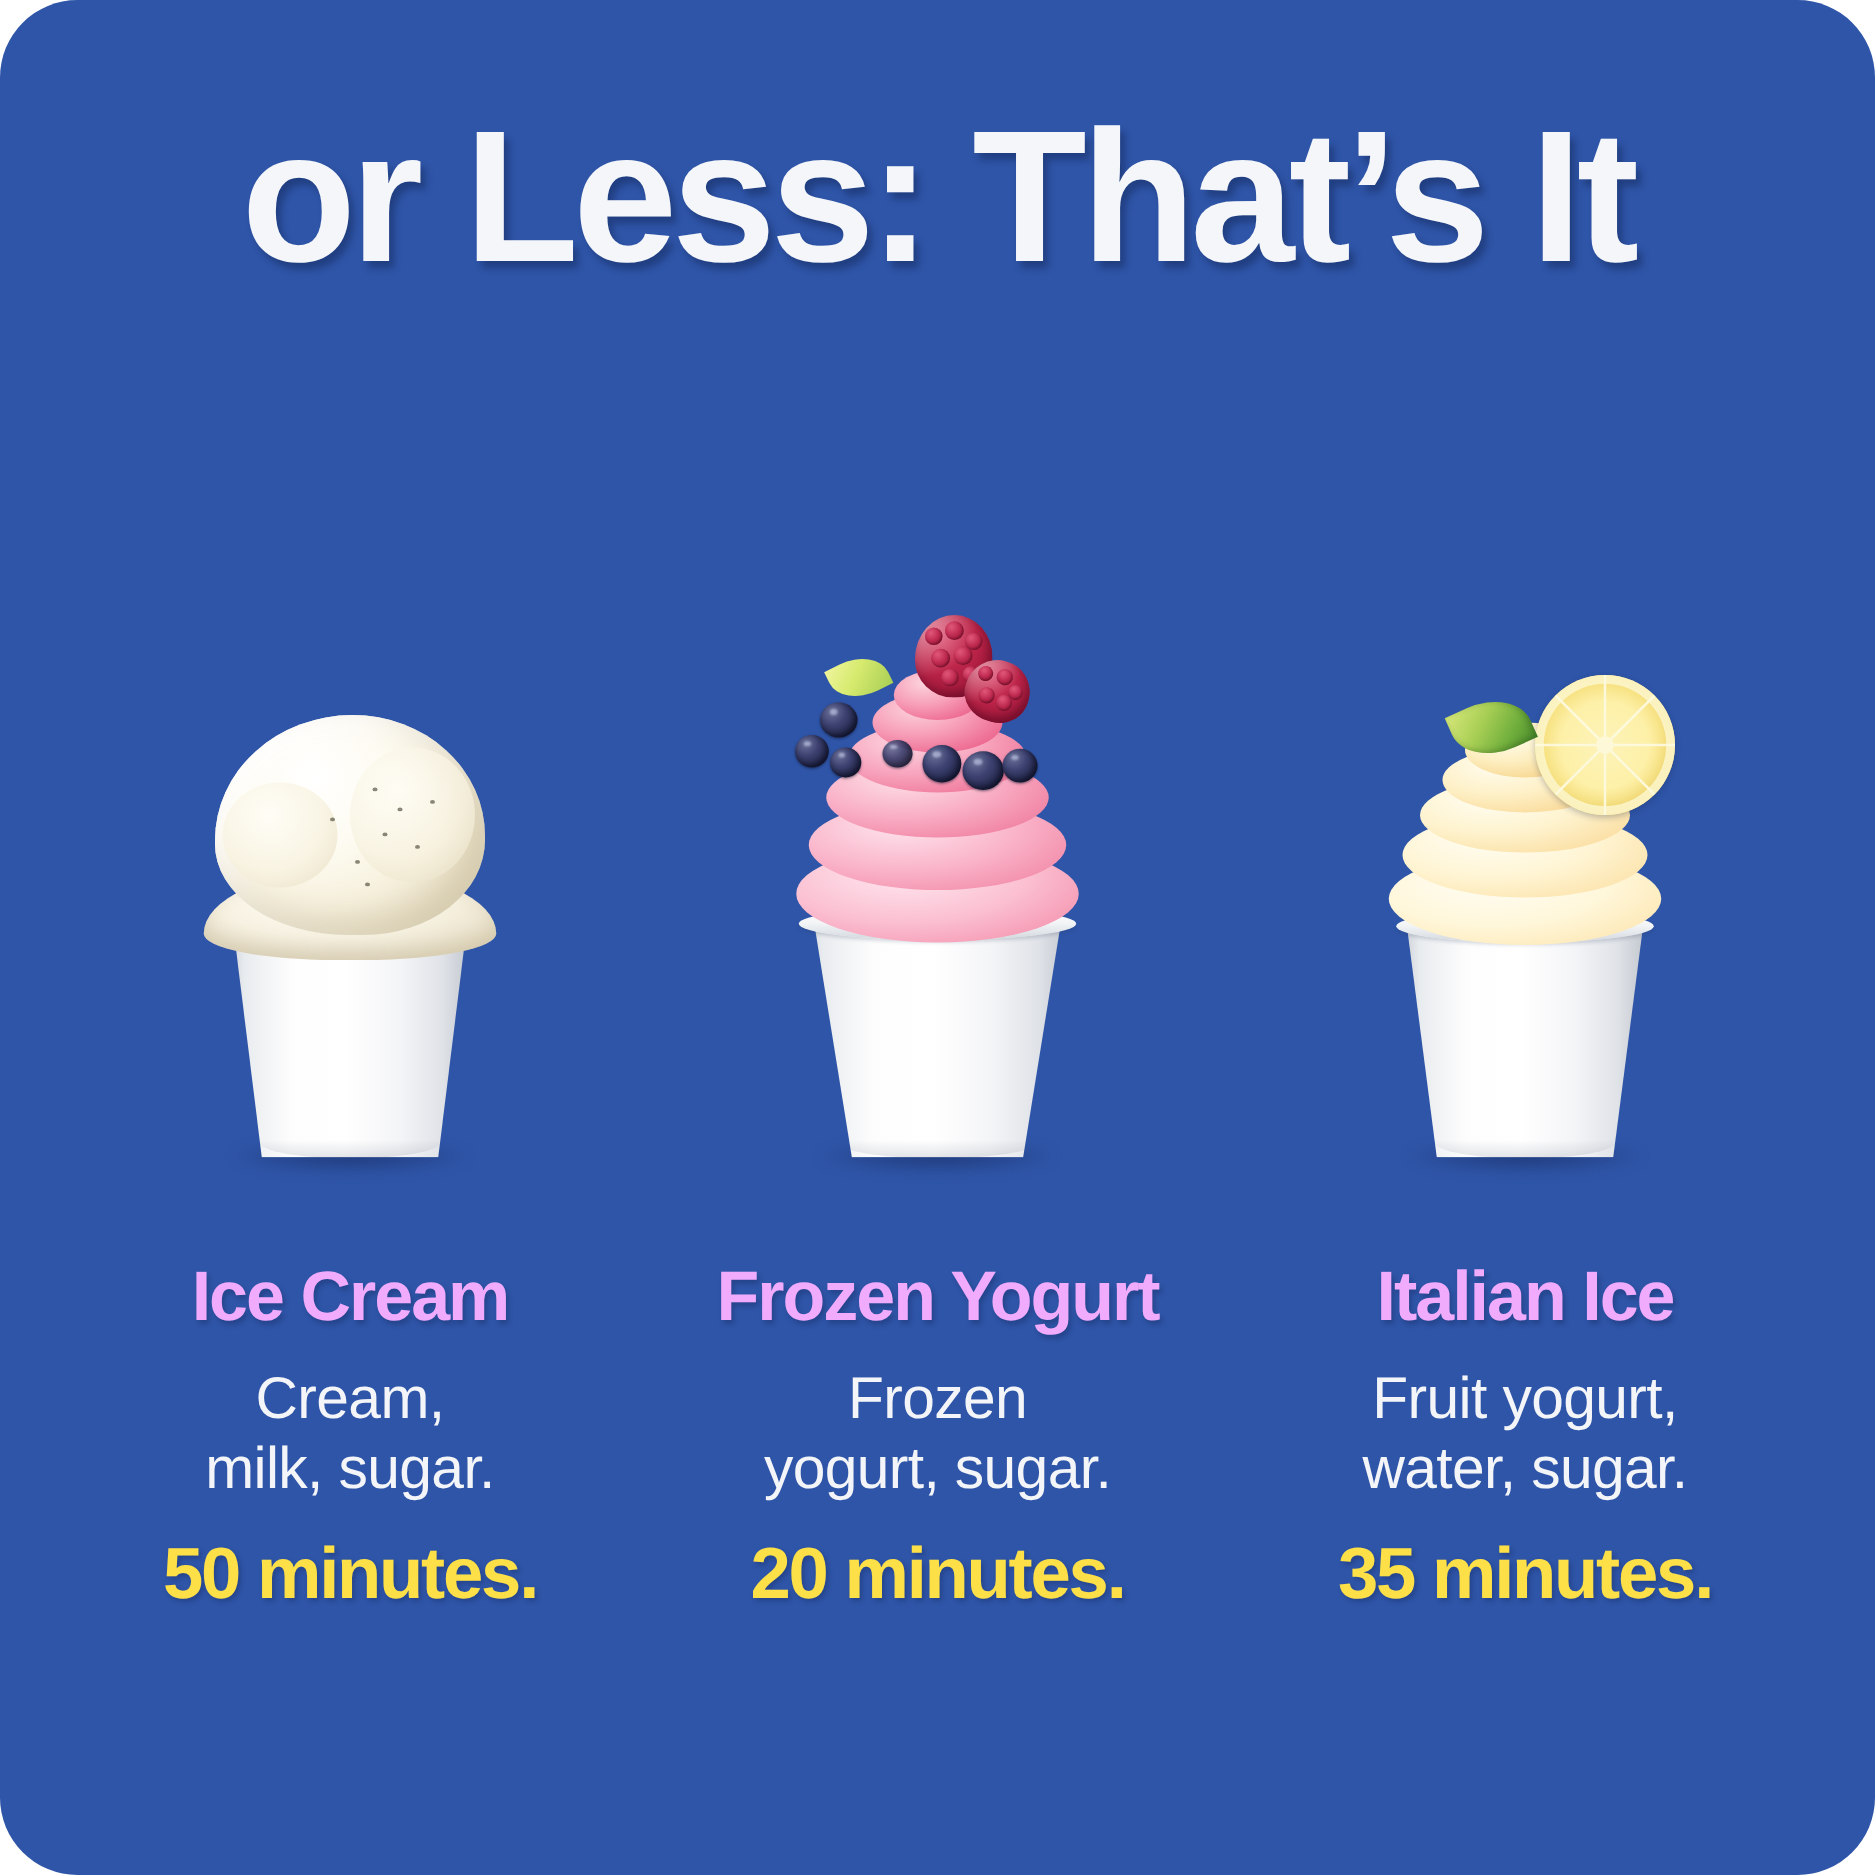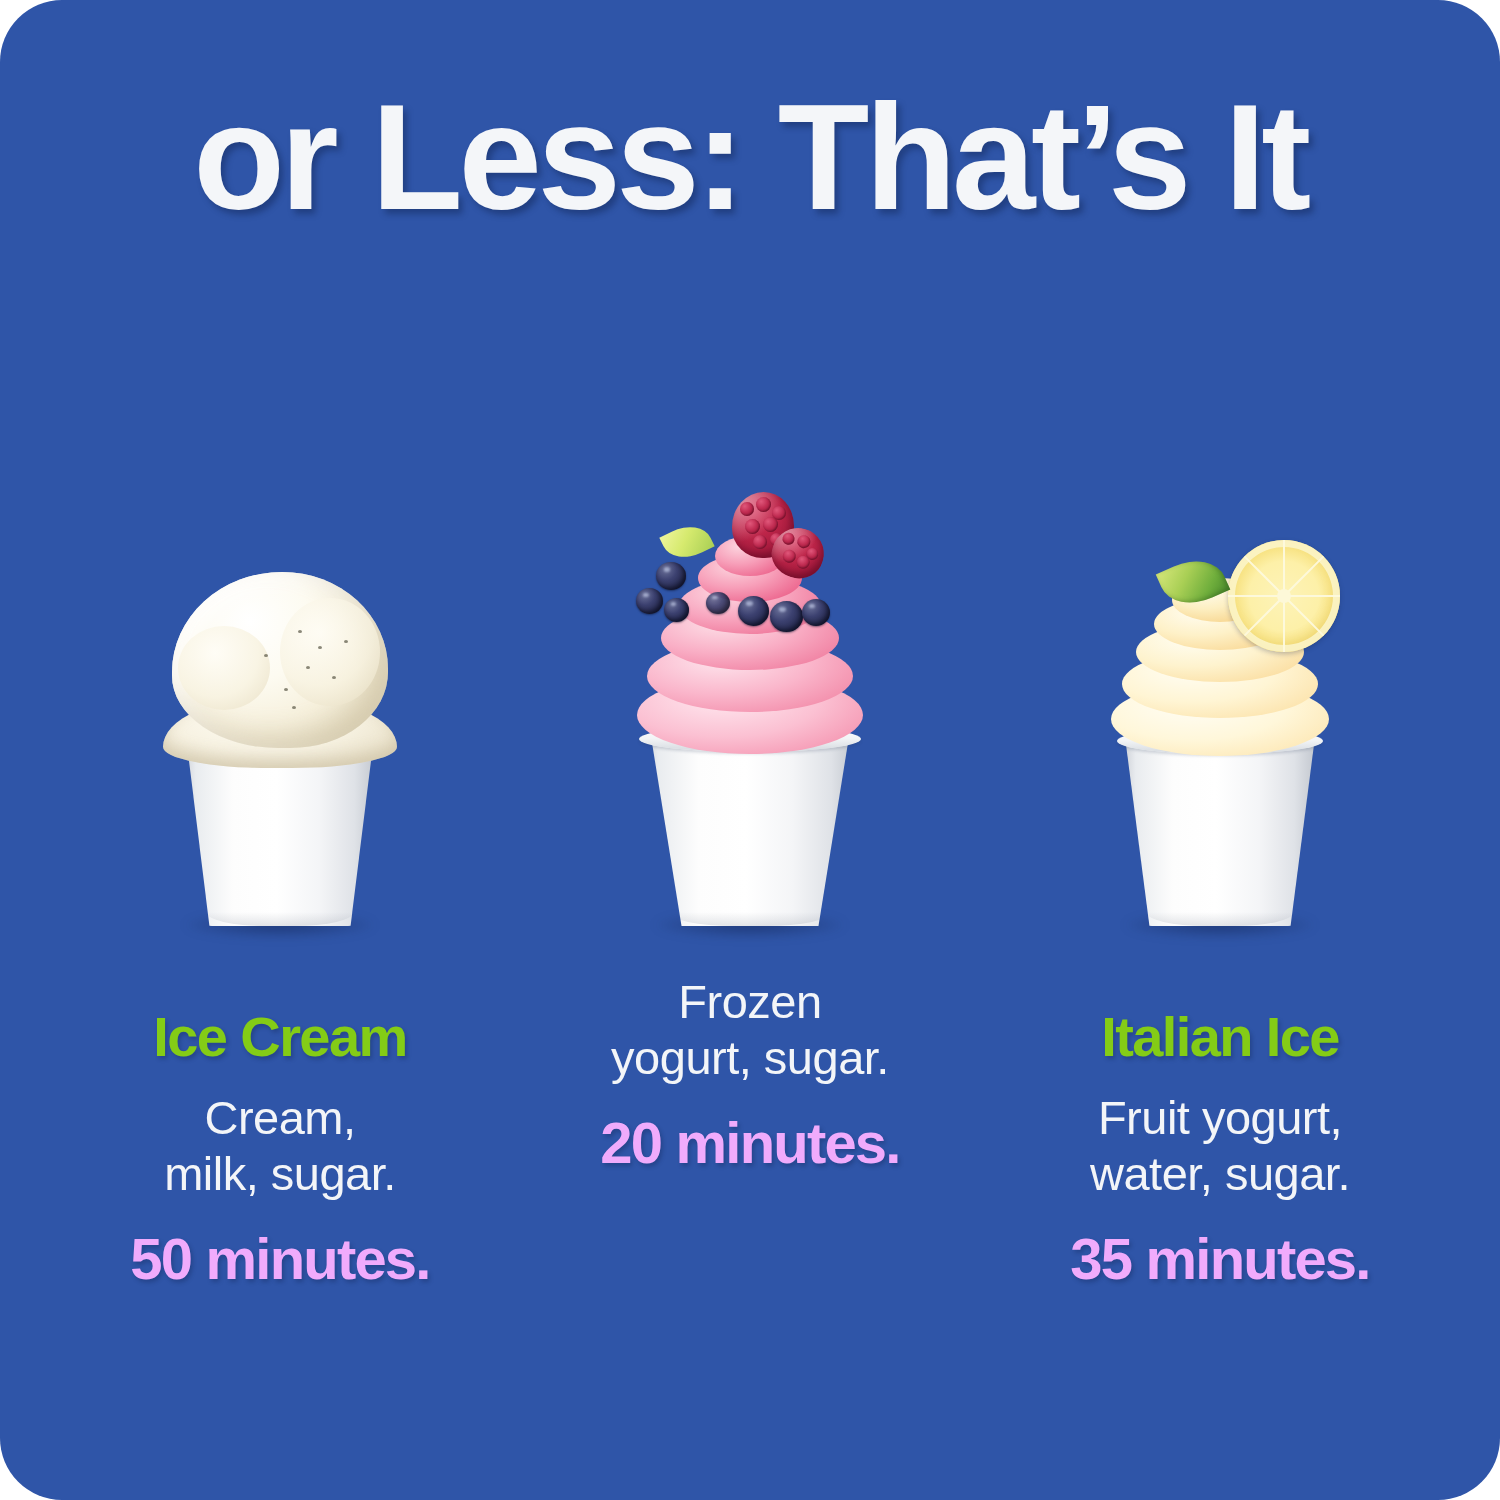--- a/index.html
+++ b/index.html
@@ -269,21 +269,21 @@
     width: 13%;
     height: 13%;
     margin: -6.5% 0 0 -6.5%;
     border-radius: 50%;
     background: #fdf8d8;
   }
 
   
   .col-title {
     margin-top: 58px;
-    color: #84cc16;
+    color: #f0abfc;
     font-family: "Liberation Sans", sans-serif;
     font-weight: 700;
     font-size: 56px;
     line-height: 58px;
     letter-spacing: -1.6px;
     text-align: center;
     white-space: nowrap;
     text-shadow: 2px 3px 4px rgba(13,30,72,0.30);
   }
   .col-desc {
@@ -295,21 +295,21 @@
     line-height: 56px;
     letter-spacing: -0.5px;
     text-align: center;
   }
   .col-desc .l {
     display: block;
     white-space: nowrap;
   }
   .col-time {
     margin-top: 26px;
-    color: #f0abfc;
+    color: #fde047;
     font-family: "Liberation Sans", sans-serif;
     font-weight: 700;
     font-size: 58px;
     line-height: 62px;
     letter-spacing: -1.8px;
     text-align: center;
     white-space: nowrap;
     text-shadow: 2px 3px 4px rgba(13,30,72,0.30);
   }
 </style>
@@ -392,20 +392,21 @@
           <div class="blueberry" style="left:26px;bottom:164px;width:30px;height:28px;"></div>
           <div class="blueberry" style="left:6px;bottom:140px;width:27px;height:26px;"></div>
           <div class="blueberry" style="left:34px;bottom:132px;width:25px;height:24px;"></div>
           <div class="blueberry" style="left:108px;bottom:128px;width:31px;height:30px;"></div>
           <div class="blueberry" style="left:140px;bottom:122px;width:33px;height:31px;"></div>
           <div class="blueberry" style="left:172px;bottom:128px;width:28px;height:27px;"></div>
           <div class="blueberry" style="left:76px;bottom:140px;width:24px;height:22px;opacity:.9;"></div>
         </div>
       </div>
 
+      <div class="col-title">Frozen Yogurt</div>
       <div class="col-desc">
         <span class="l">Frozen</span>
         <span class="l">yogurt, sugar.</span>
       </div>
       <div class="col-time">20 minutes.</div>
     </div>
 
     <div class="column">
       <div class="art">
         <div class="shadow"></div>

